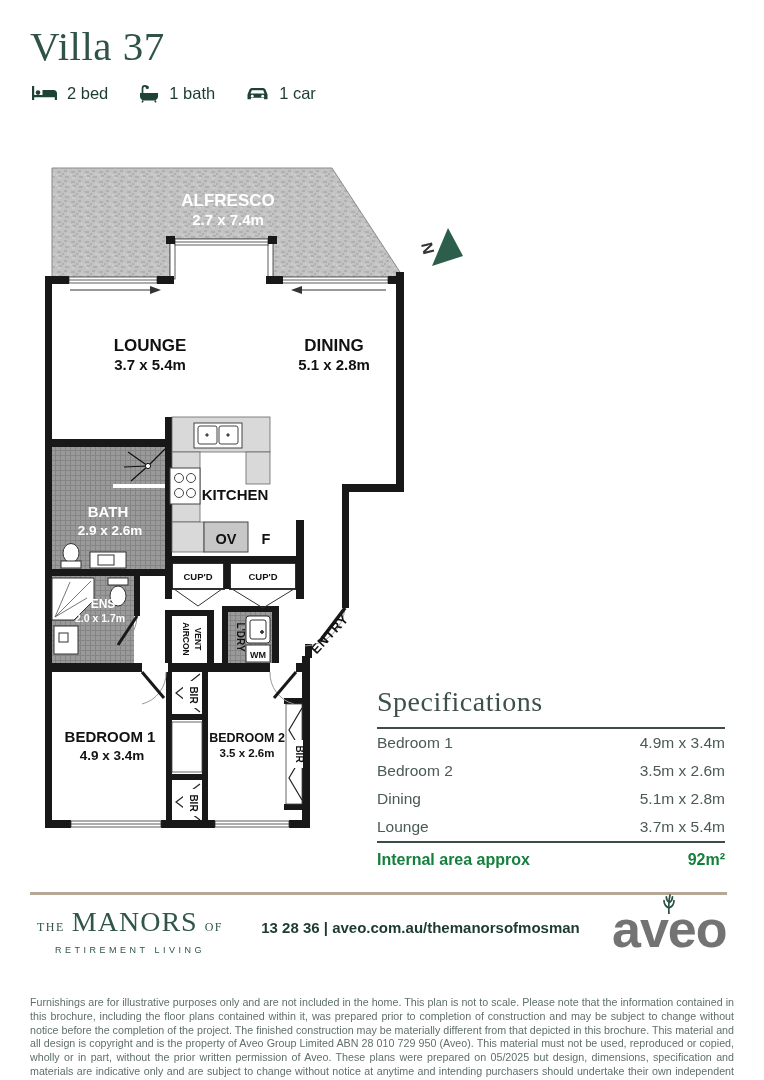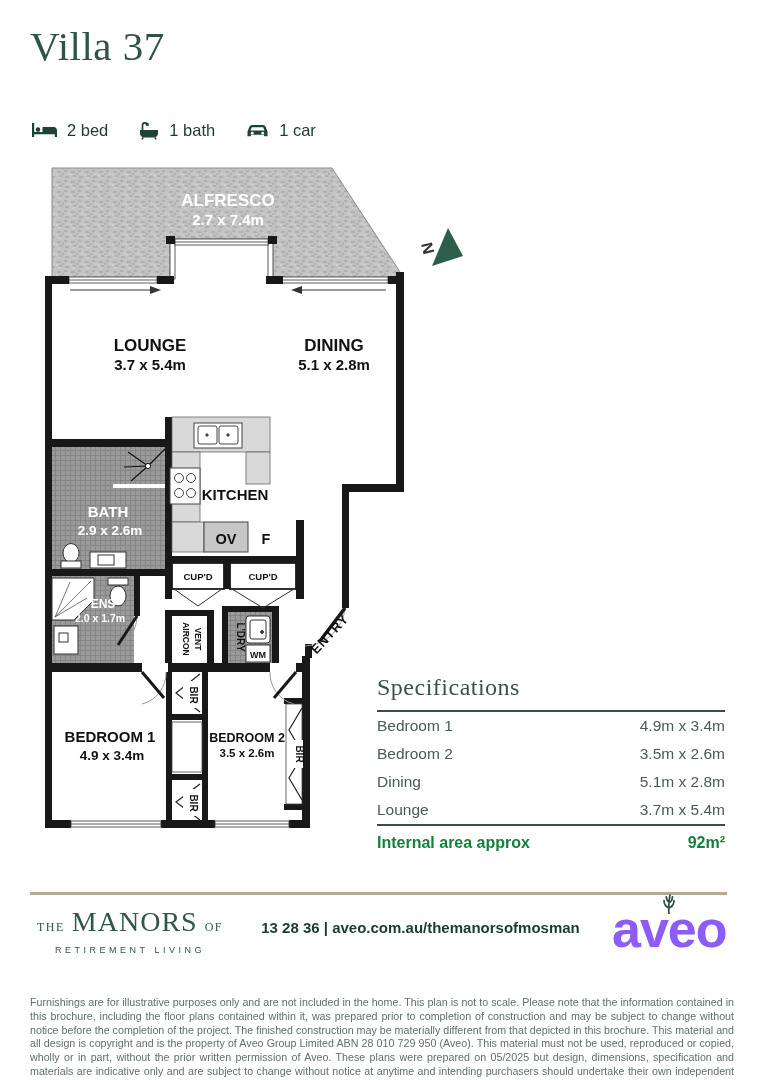--- a/index.html
+++ b/index.html
@@ -5,31 +5,31 @@
   html,body{margin:0;padding:0;}
   body{width:764px;height:1080px;background:#ffffff;position:relative;
        font-family:"Liberation Sans",sans-serif;overflow:hidden;}
 
   
   .page-title{position:absolute;left:30px;top:22px;
     font-family:"Liberation Serif",serif;font-weight:400;
     font-size:41px;color:#2f5447;letter-spacing:.5px;}
   .amenities{position:absolute;left:31px;top:84px;display:flex;gap:30px;
     align-items:center;color:#1d3b33;font-size:16.5px;font-weight:500;}
-  .amenity{display:flex;align-items:center;gap:9px;margin-top:37px;}
+  .amenity{display:flex;align-items:center;gap:9px;}
   .amenity svg{display:block;}
 
   
   .plan{position:absolute;left:0;top:140px;width:480px;height:700px;}
   .plan text{font-family:"Liberation Sans",sans-serif;}
 
   
   .specs{position:absolute;left:377px;top:674px;width:348px;color:#43544e;}
-  .specs h2{margin:0 0 9px 0;font-family:"Liberation Serif",serif;
-    font-weight:400;font-size:24px;color:#3d5149;letter-spacing:.5px;}
+  .specs h2{margin:12px 0 9px 0;font-family:"Liberation Serif",serif;
+    font-weight:400;font-size:28px;color:#3d5149;letter-spacing:.5px;}
   .spec-rule{height:2px;background:#3c4c46;}
   .spec-row{display:flex;justify-content:space-between;
     padding:5px 0;font-size:15.5px;color:#4a5a54;}
   .spec-total{display:flex;justify-content:space-between;
     padding-top:8px;font-size:16px;font-weight:bold;color:#15803d;}
 
   
   .tan-rule{position:absolute;left:30px;top:892px;width:697px;height:3px;
     background:#b5a897;}
   .brand{position:absolute;left:28px;top:906px;width:204px;text-align:center;
@@ -38,21 +38,21 @@
   .brand-sm{font-size:12px;letter-spacing:1.5px;}
   .brand-lg{font-size:28px;letter-spacing:1px;}
   .brand-mosman{font-size:28px;letter-spacing:4px;margin-top:-3px;}
   .brand-tagline{font-family:"Liberation Sans",sans-serif;font-size:9px;
     letter-spacing:3.5px;margin-top:7px;color:#30554a;}
   .contact{position:absolute;left:238px;top:919px;width:365px;text-align:center;
     color:#1c3a32;font-weight:bold;}
   .contact-l1{font-size:15px;}
   .contact-l2{font-size:14.5px;margin-top:6px;}
   .aveo{position:absolute;left:612px;top:899px;width:140px;height:70px;
-    color:#8b5cf6;}
+    color:#737373;}
   .aveo-word{font-size:52px;font-weight:600;letter-spacing:-1px;line-height:60px;}
   .aveo-leaf{position:absolute;left:46px;top:-5px;}
 
   
   .disclaimer{position:absolute;left:30px;top:985px;width:704px;
     font-size:10.7px;line-height:13.9px;color:#60706b;text-align:justify;}
 </style>
 </head>
 <body>
 

